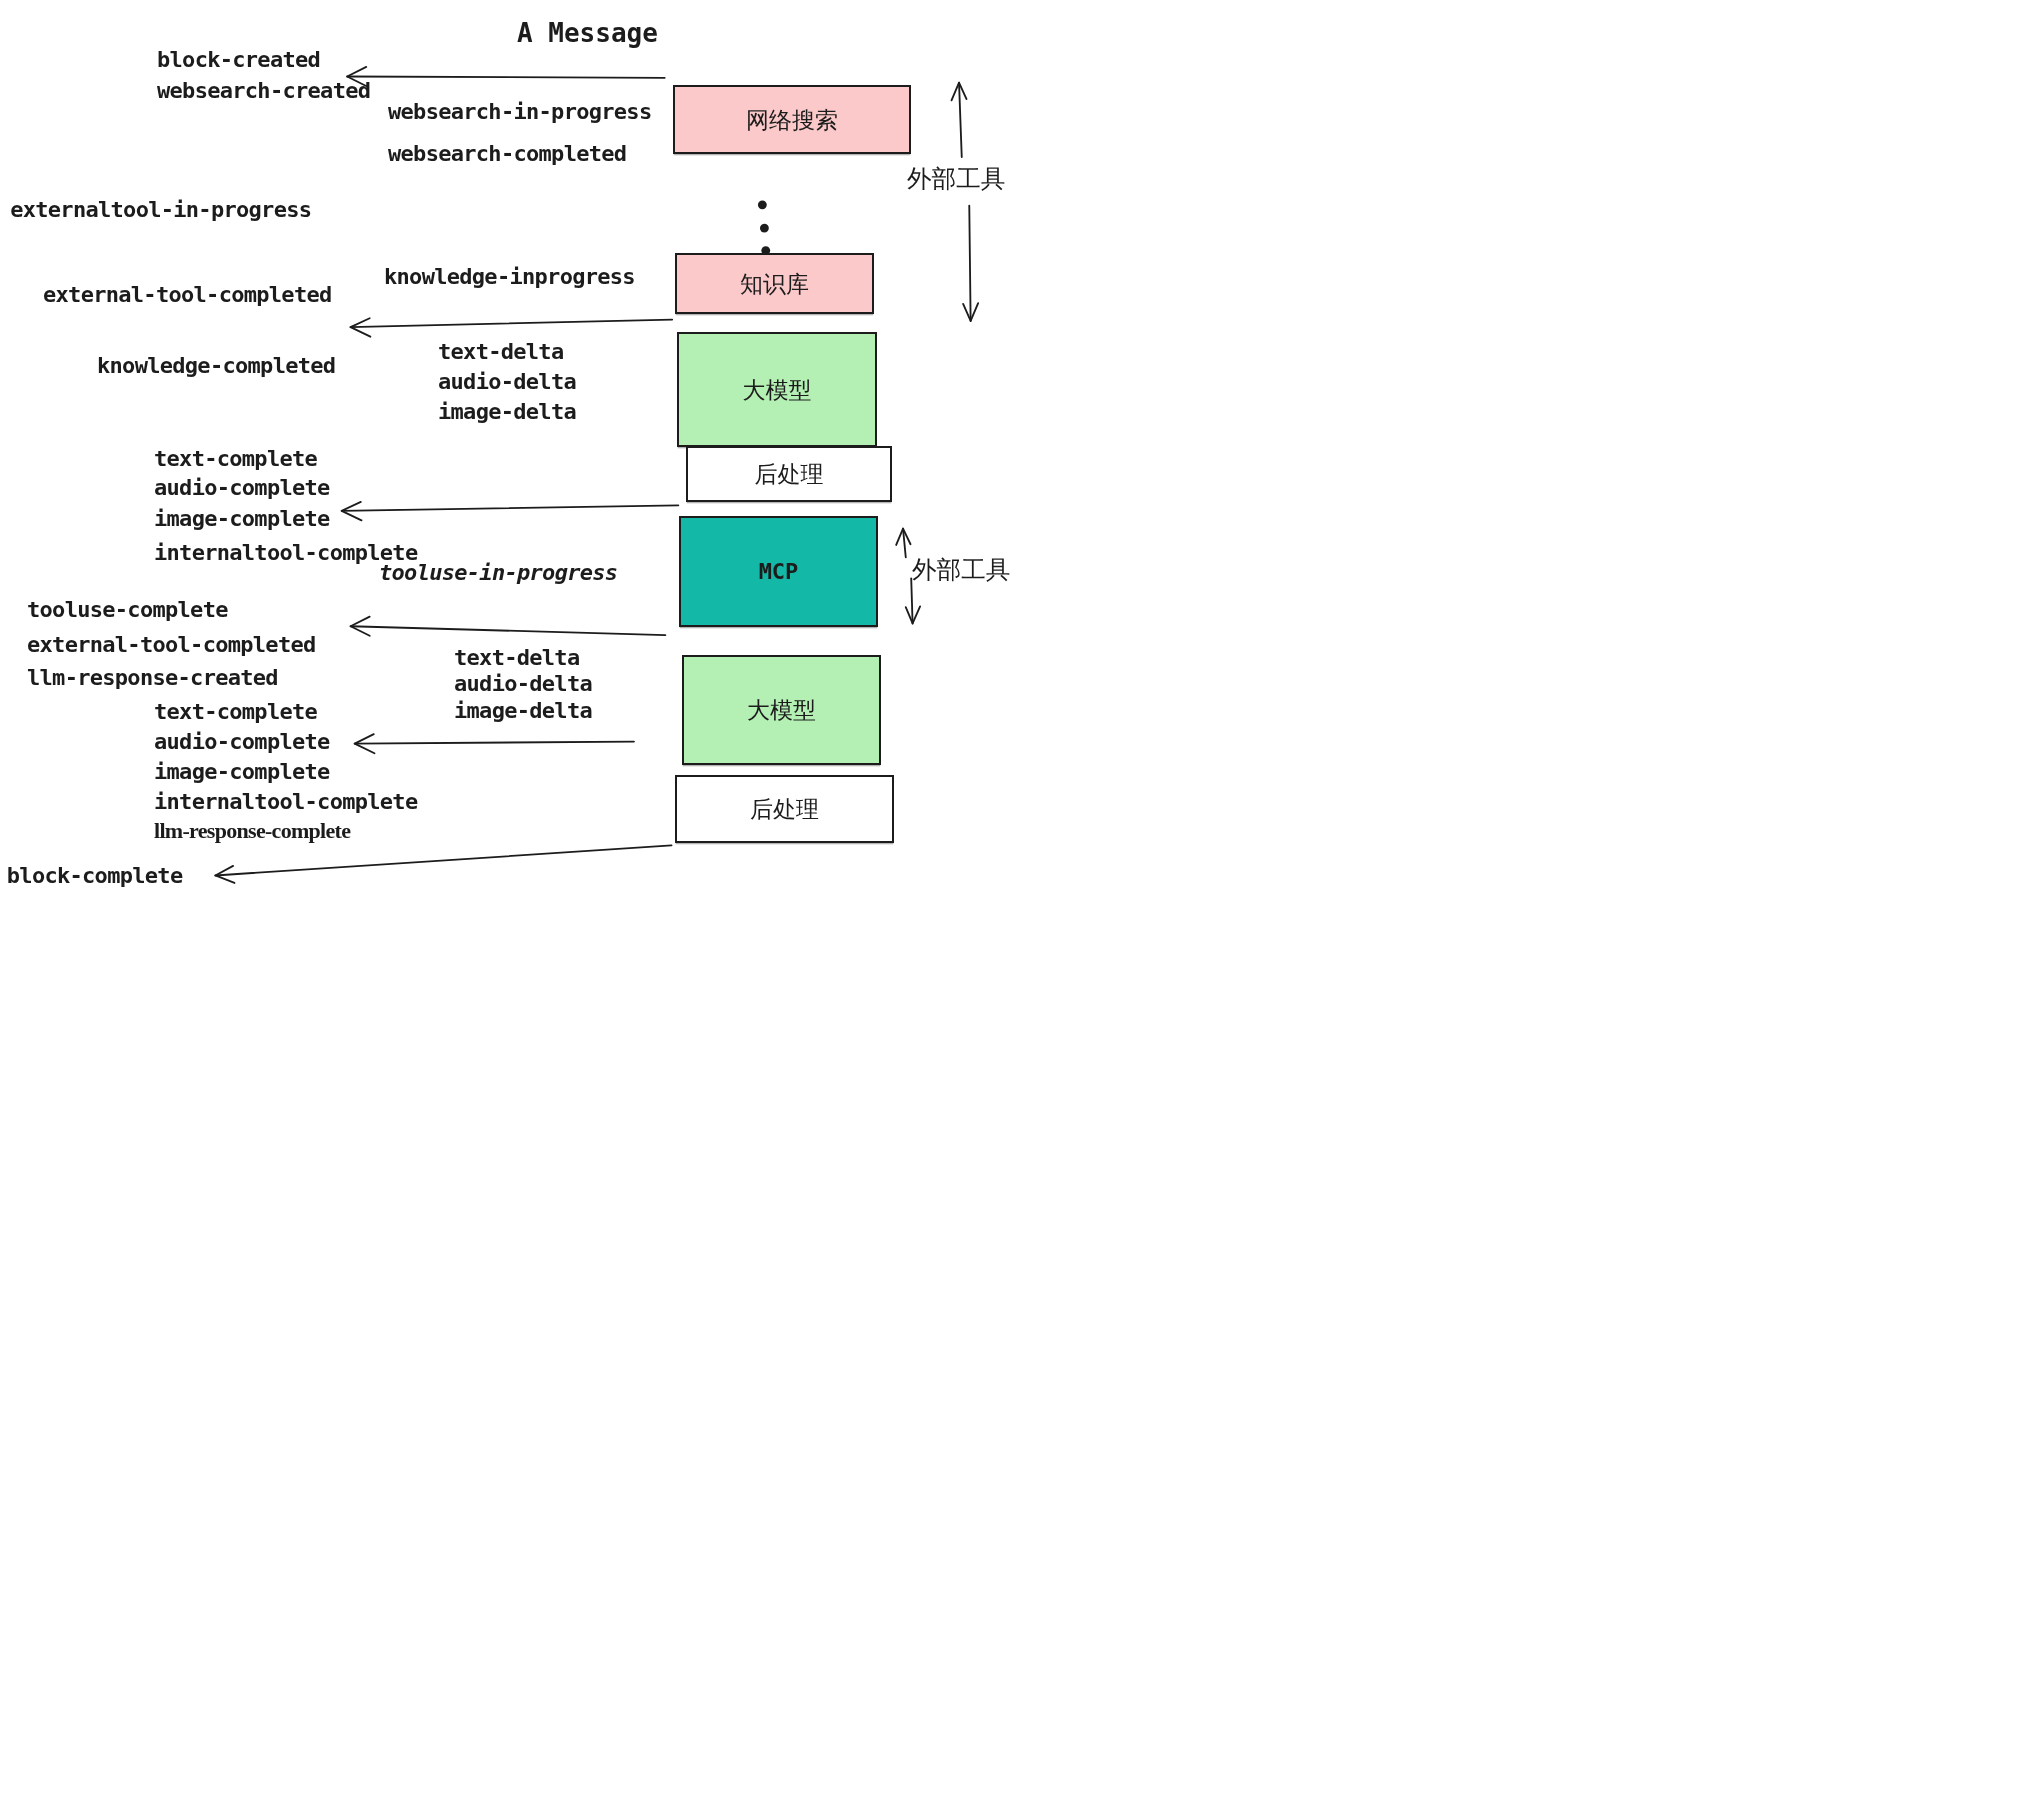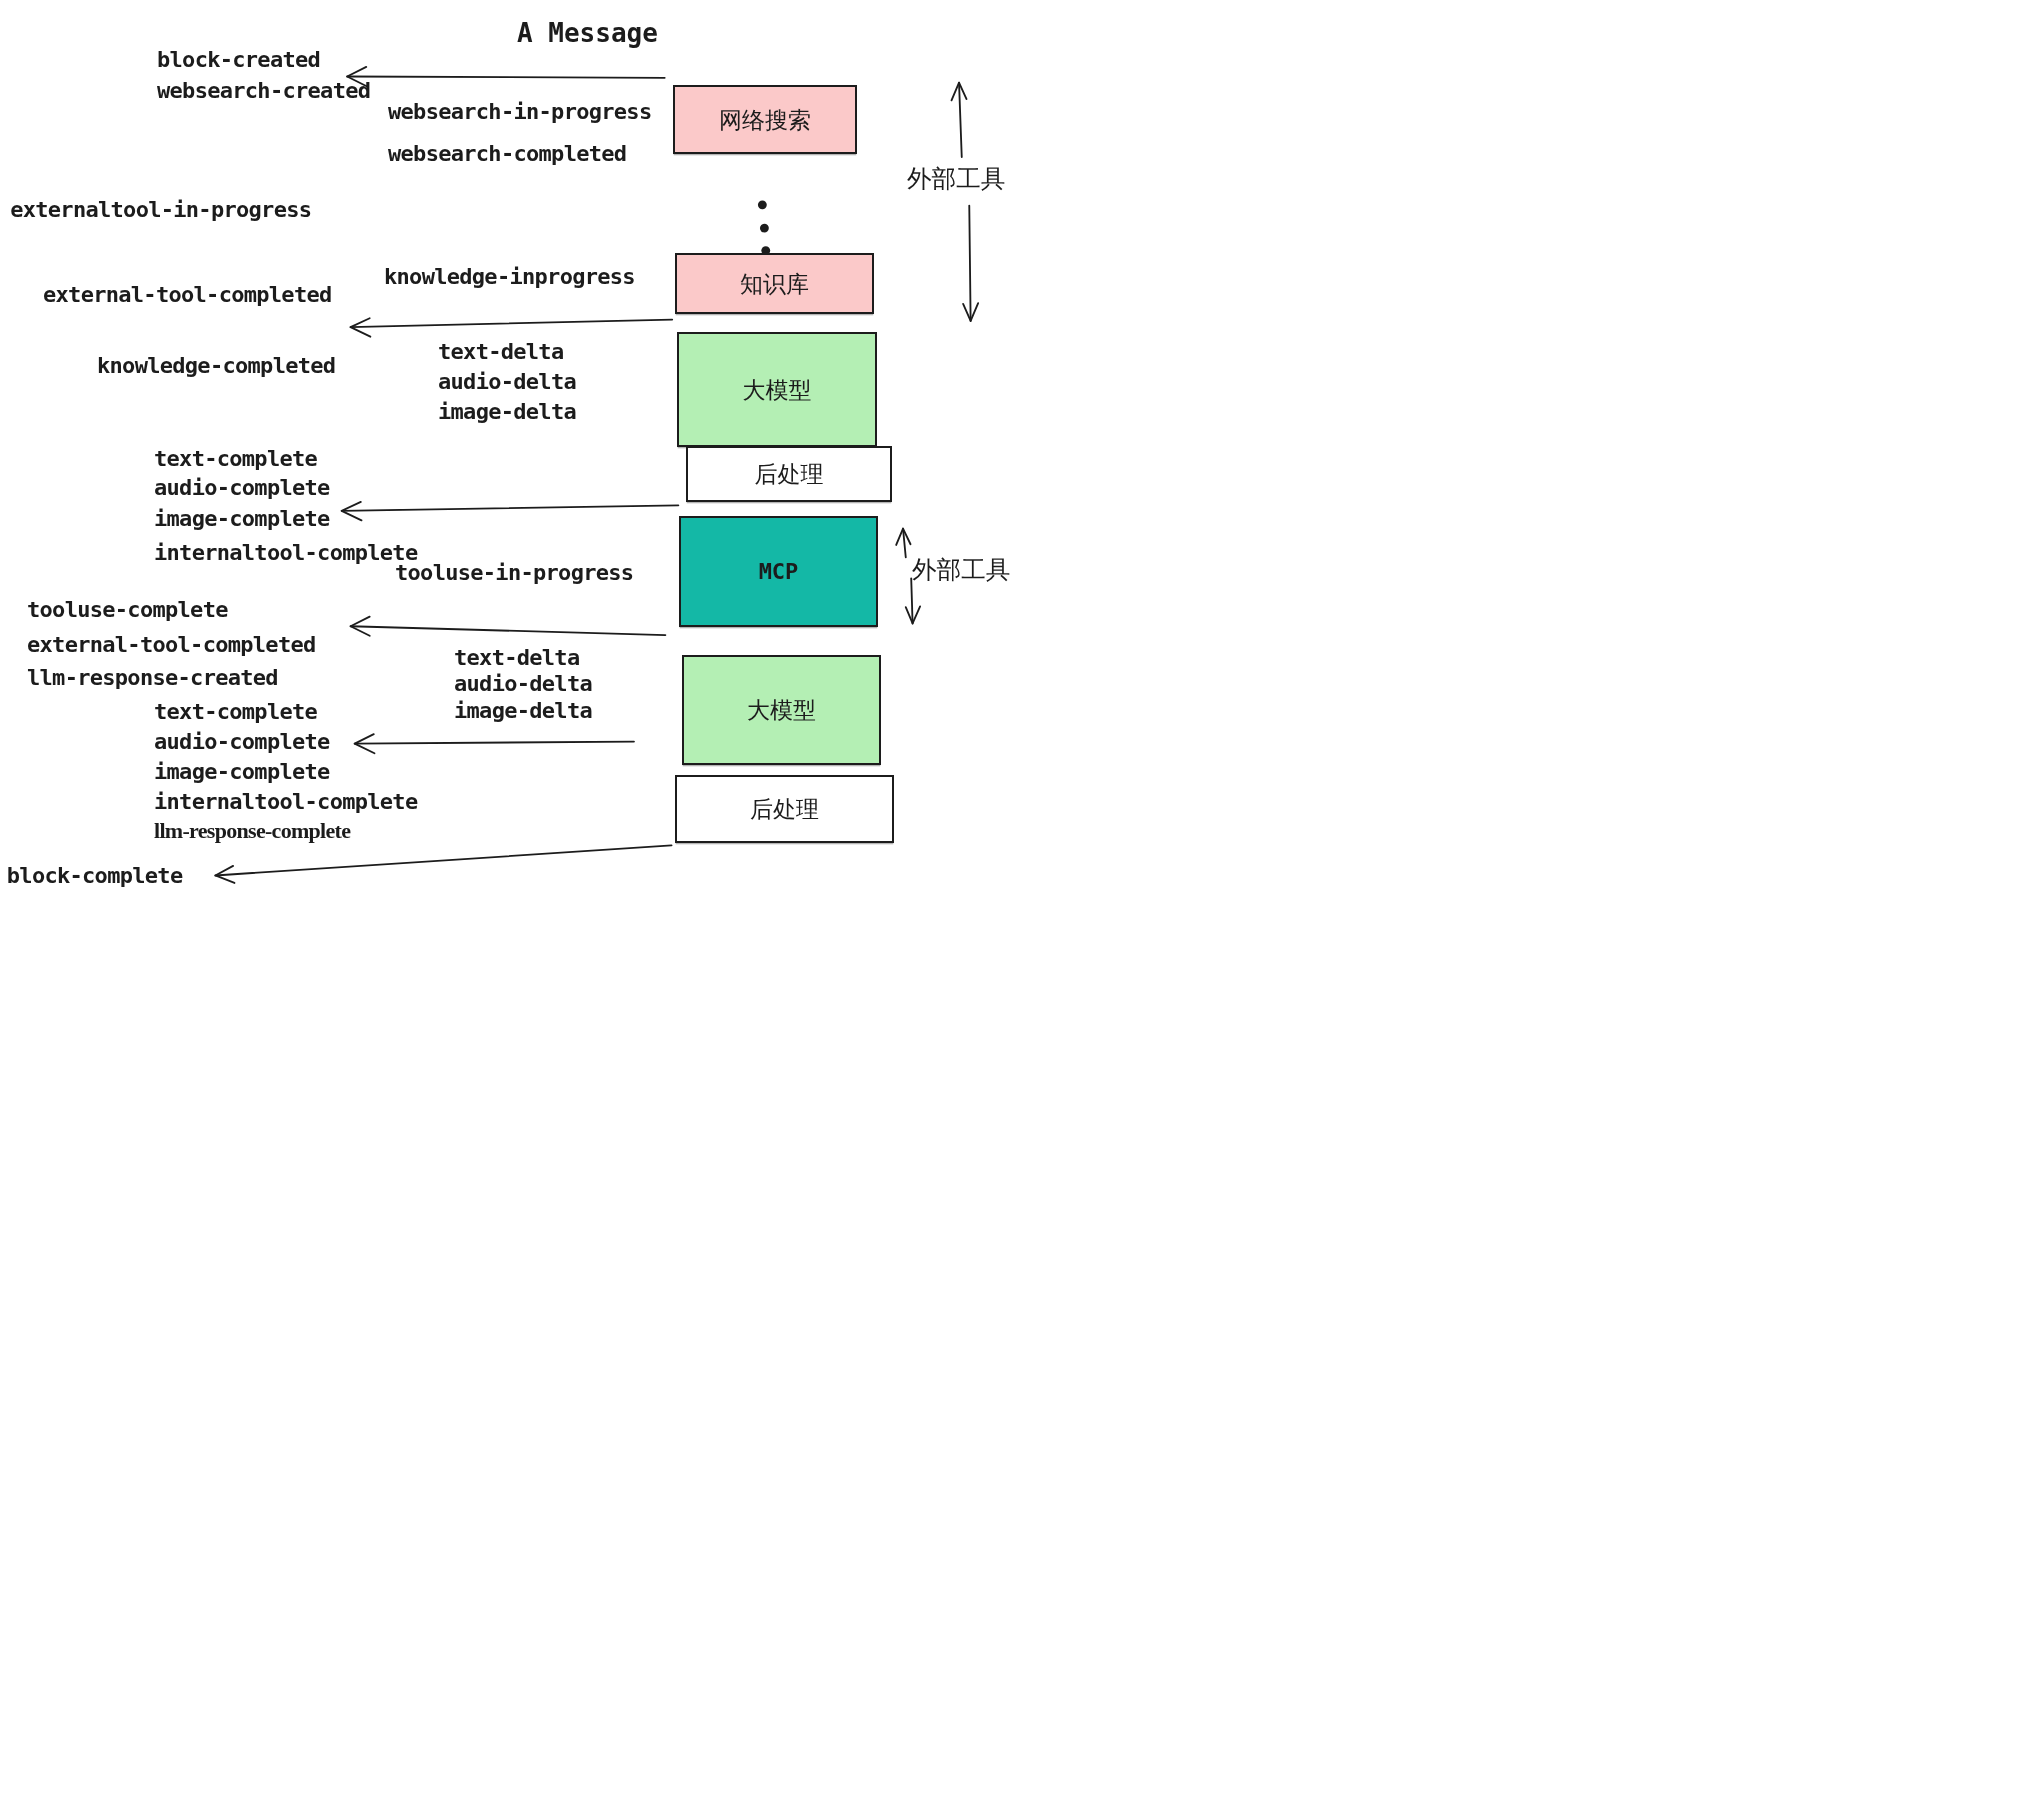--- a/index.html
+++ b/index.html
@@ -120,35 +120,35 @@
   <div class="ev" style="left:384px;top:265px;">knowledge-inprogress</div>
   <div class="ev" style="left:43px;top:283px;">external-tool-completed</div>
   <div class="ev" style="left:97px;top:313px;margin-top:41px;">knowledge-completed</div>
   <div class="ev" style="left:438px;top:340px;">text-delta</div>
   <div class="ev" style="left:438px;top:370px;">audio-delta</div>
   <div class="ev" style="left:438px;top:400px;">image-delta</div>
   <div class="ev" style="left:154px;top:447px;">text-complete</div>
   <div class="ev" style="left:154px;top:476px;">audio-complete</div>
   <div class="ev" style="left:154px;top:507px;">image-complete</div>
   <div class="ev" style="left:154px;top:541px;">internaltool-complete</div>
-  <div class="ev" style="left:395px;top:561px;">tooluse-in-progress</div>
+  <div class="ev" style="left:379px;top:561px;font-style:italic;">tooluse-in-progress</div>
   <div class="ev" style="left:27px;top:598px;">tooluse-complete</div>
   <div class="ev" style="left:27px;top:633px;">external-tool-completed</div>
   <div class="ev" style="left:27px;top:666px;">llm-response-created</div>
   <div class="ev" style="left:454px;top:646px;">text-delta</div>
   <div class="ev" style="left:454px;top:672px;">audio-delta</div>
   <div class="ev" style="left:454px;top:699px;">image-delta</div>
   <div class="ev" style="left:154px;top:700px;">text-complete</div>
   <div class="ev" style="left:154px;top:730px;">audio-complete</div>
   <div class="ev" style="left:154px;top:760px;">image-complete</div>
   <div class="ev" style="left:154px;top:790px;">internaltool-complete</div>
   <div class="ev" style="left:154px;top:819px;font-family:Liberation Serif, serif;">llm-response-complete</div>
   <div class="ev" style="left:6.8px;top:864px;">block-complete</div>
 
-  <div class="box pink" style="left:673px;top:85px;width:184px;height:69px;">
+  <div class="box pink" style="left:673px;top:85px;width:238px;height:69px;">
     <span class="lbl">网络搜索</span>
   </div>
   <div class="box pink" style="left:675px;top:253px;width:199px;height:61px;">
     <span class="lbl">知识库</span>
   </div>
   <div class="box green" style="left:677px;top:320px;width:200px;height:115px;">
     <span class="lbl">大模型</span>
   </div>
   <div class="box white" style="left:686px;top:446px;width:206px;height:56px;">
     <span class="lbl">后处理</span>

